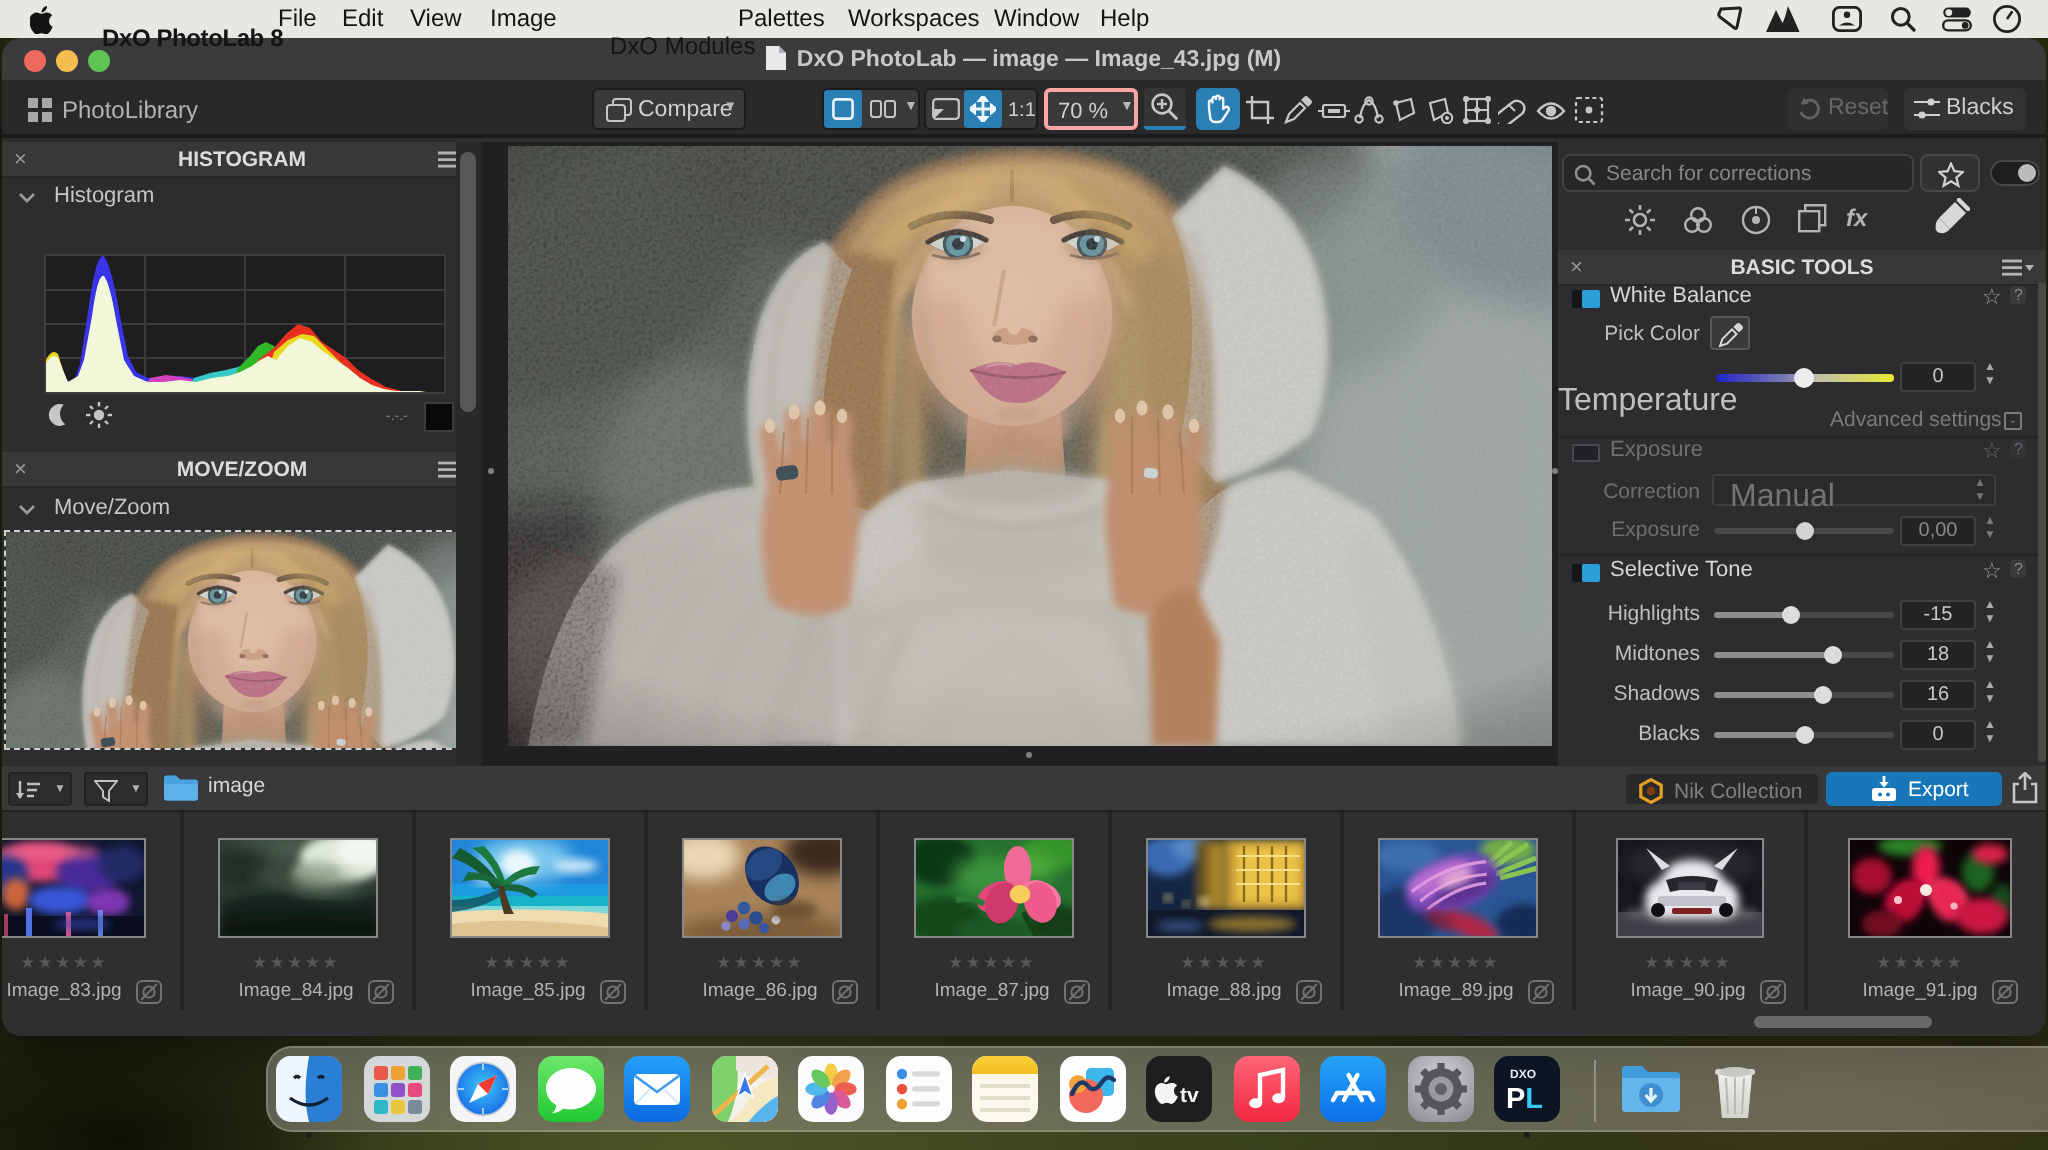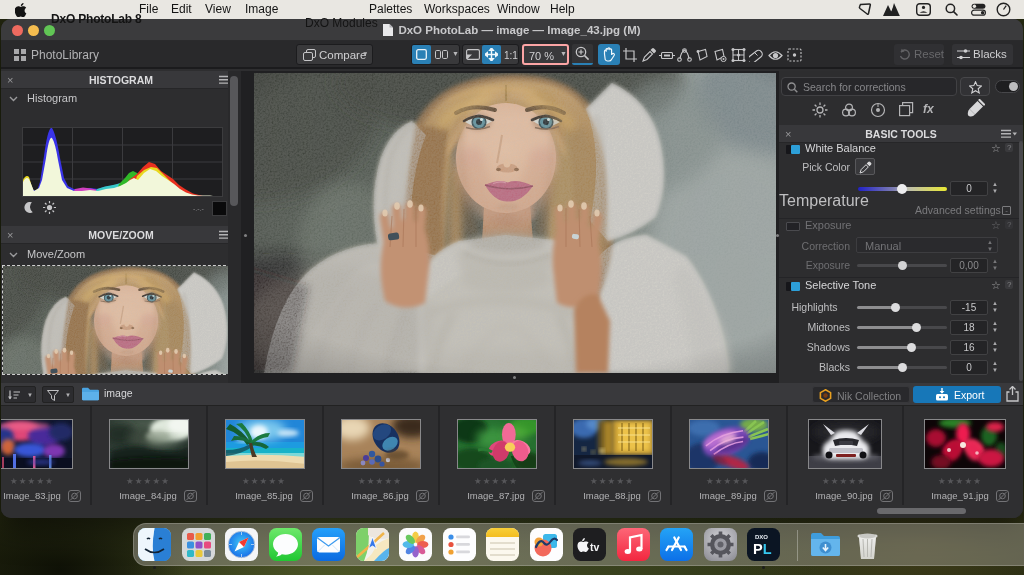--- a/index.html
+++ b/index.html
@@ -774,35 +774,35 @@
       <div class="vbox" style="left:171px;top:110px;width:38px;height:15px;line-height:14px">0</div>
       <div class="abs spin" style="left:213px;top:110px;color:#aaaaac;font-size:6px;line-height:7px">▲<br>▼</div>
       <span class="abs" style="left:136px;top:133px;font-size:10.5px;color:#7b7b7e">Advanced settings</span>
       <div class="abs" style="left:223px;top:135px;width:9px;height:9px;border:1px solid #7b7b7e;border-radius:1px;color:#7b7b7e;font-size:8px;line-height:7px;text-align:center">-</div>
       <div class="abs" style="left:0;top:147px;width:244px;border-top:1px solid #242427"></div>
       <div class="abs" style="left:7px;top:151px;width:14px;height:9px;background:#222226;border:1px solid #4a4a4e;border-radius:1px"></div>
       <span class="abs" style="left:26px;top:148px;font-size:11px;color:#717174">Exposure</span>
       <span class="abs" style="left:212px;top:148px;font-size:11px;color:#69696c">☆</span><span class="abs" style="left:226px;top:149px;font-size:8px;color:#66666a;background:#333336;border-radius:2px;padding:0 2px">?</span>
       <span class="abs" style="left:0;top:169px;width:71px;font-size:10.5px;color:#6e6e71;text-align:right">Correction</span>
       <div class="abs" style="left:77px;top:166px;width:142px;height:16px;background:#2a2a2d;border:1px solid #3d3d40;border-radius:2px">
-          <span class="abs" style="left:8px;top:2px;font-size:11px;color:#737376">Manual</span>
+          <span class="abs" style="left:8px;top:2px;font-size:16px;color:#737376">Manual</span>
           <span class="abs" style="right:4px;top:1px;font-size:6px;color:#737376;line-height:7px">▲<br>▼</span>
         </div>
       <span class="abs" style="left:0;top:188px;width:71px;font-size:10.5px;color:#6e6e71;text-align:right">Exposure</span>
       <div class="slider" style="left:78px;top:193px;width:90px;background:#48484b"></div>
       <div class="knob" style="left:119px;top:190px;background:#d2d2d4;position:absolute"></div>
       <div class="vbox" style="left:171px;top:187px;width:38px;height:15px;line-height:14px;color:#8a8a8c">0,00</div>
       <div class="abs spin" style="left:213px;top:187px;color:#78787a;font-size:6px;line-height:7px">▲<br>▼</div>
       <div class="abs" style="left:0;top:206px;width:244px;border-top:1px solid #242427"></div>
       <div class="abs" style="left:7px;top:211px;width:14px;height:9px;background:#16161a;border-radius:1px">
           <div class="abs" style="right:0;top:0;width:9px;height:9px;background:#2d9fd8;border-radius:1px"></div>
         </div>
       <span class="abs" style="left:26px;top:208px;font-size:11px;color:#d6d6d8">Selective Tone</span>
       <span class="abs" style="left:212px;top:208px;font-size:11px;color:#9a9a9c">☆</span><span class="abs" style="left:226px;top:209px;font-size:8px;color:#88888a;background:#3a3a3d;border-radius:2px;padding:0 2px">?</span>
-      <span class="abs" style="left:0;top:230px;width:71px;font-size:10.5px;color:#bfbfc1;text-align:center">Highlights</span>
+      <span class="abs" style="left:0;top:230px;width:71px;font-size:10.5px;color:#bfbfc1;text-align:right">Highlights</span>
       <div class="slider" style="left:78px;top:235px;width:90px;background:linear-gradient(90deg,#8e8e90 0,#8e8e90 43%,#48484b 43%)"></div>
       <div class="knob" style="left:112px;top:232px;position:absolute"></div>
       <div class="vbox" style="left:171px;top:229px;width:38px;height:15px;line-height:14px">-15</div>
       <div class="abs spin" style="left:213px;top:229px;color:#aaaaac;font-size:6px;line-height:7px">▲<br>▼</div>
       <span class="abs" style="left:0;top:250px;width:71px;font-size:10.5px;color:#bfbfc1;text-align:right">Midtones</span>
       <div class="slider" style="left:78px;top:255px;width:90px;background:linear-gradient(90deg,#8e8e90 0,#8e8e90 66%,#48484b 66%)"></div>
       <div class="knob" style="left:133px;top:252px;position:absolute"></div>
       <div class="vbox" style="left:171px;top:249px;width:38px;height:15px;line-height:14px">18</div>
       <div class="abs spin" style="left:213px;top:249px;color:#aaaaac;font-size:6px;line-height:7px">▲<br>▼</div>
       <span class="abs" style="left:0;top:270px;width:71px;font-size:10.5px;color:#bfbfc1;text-align:right">Shadows</span>

